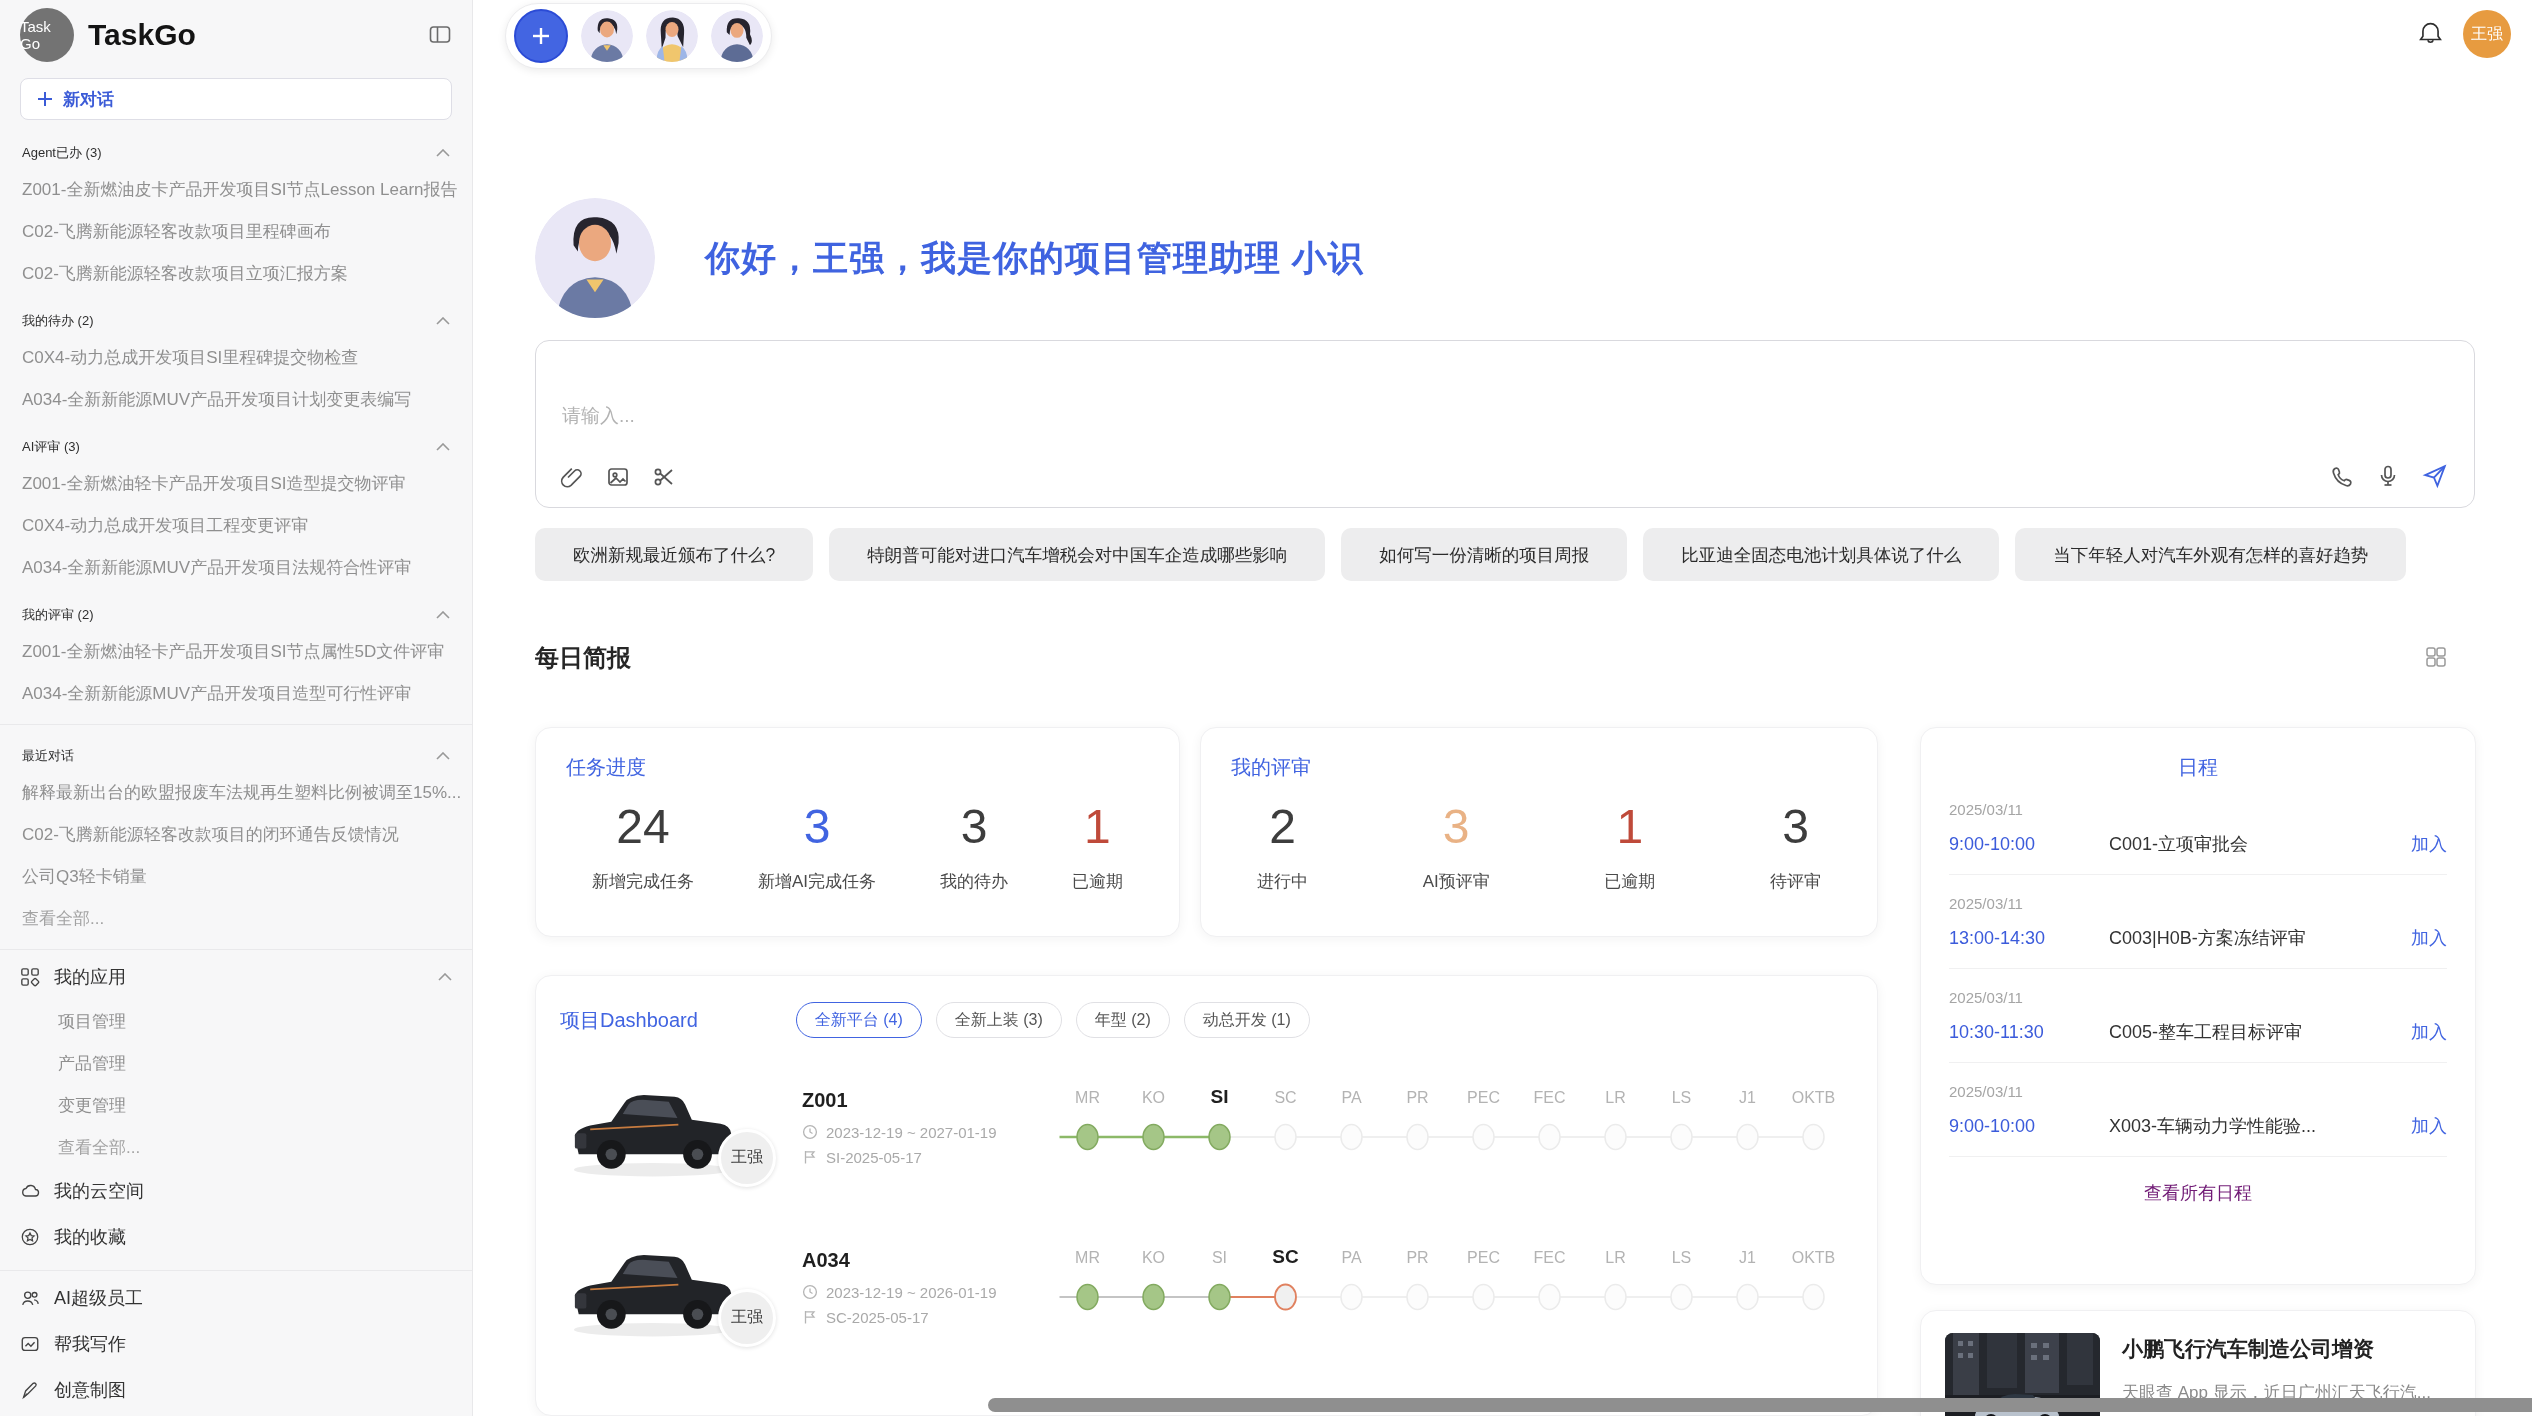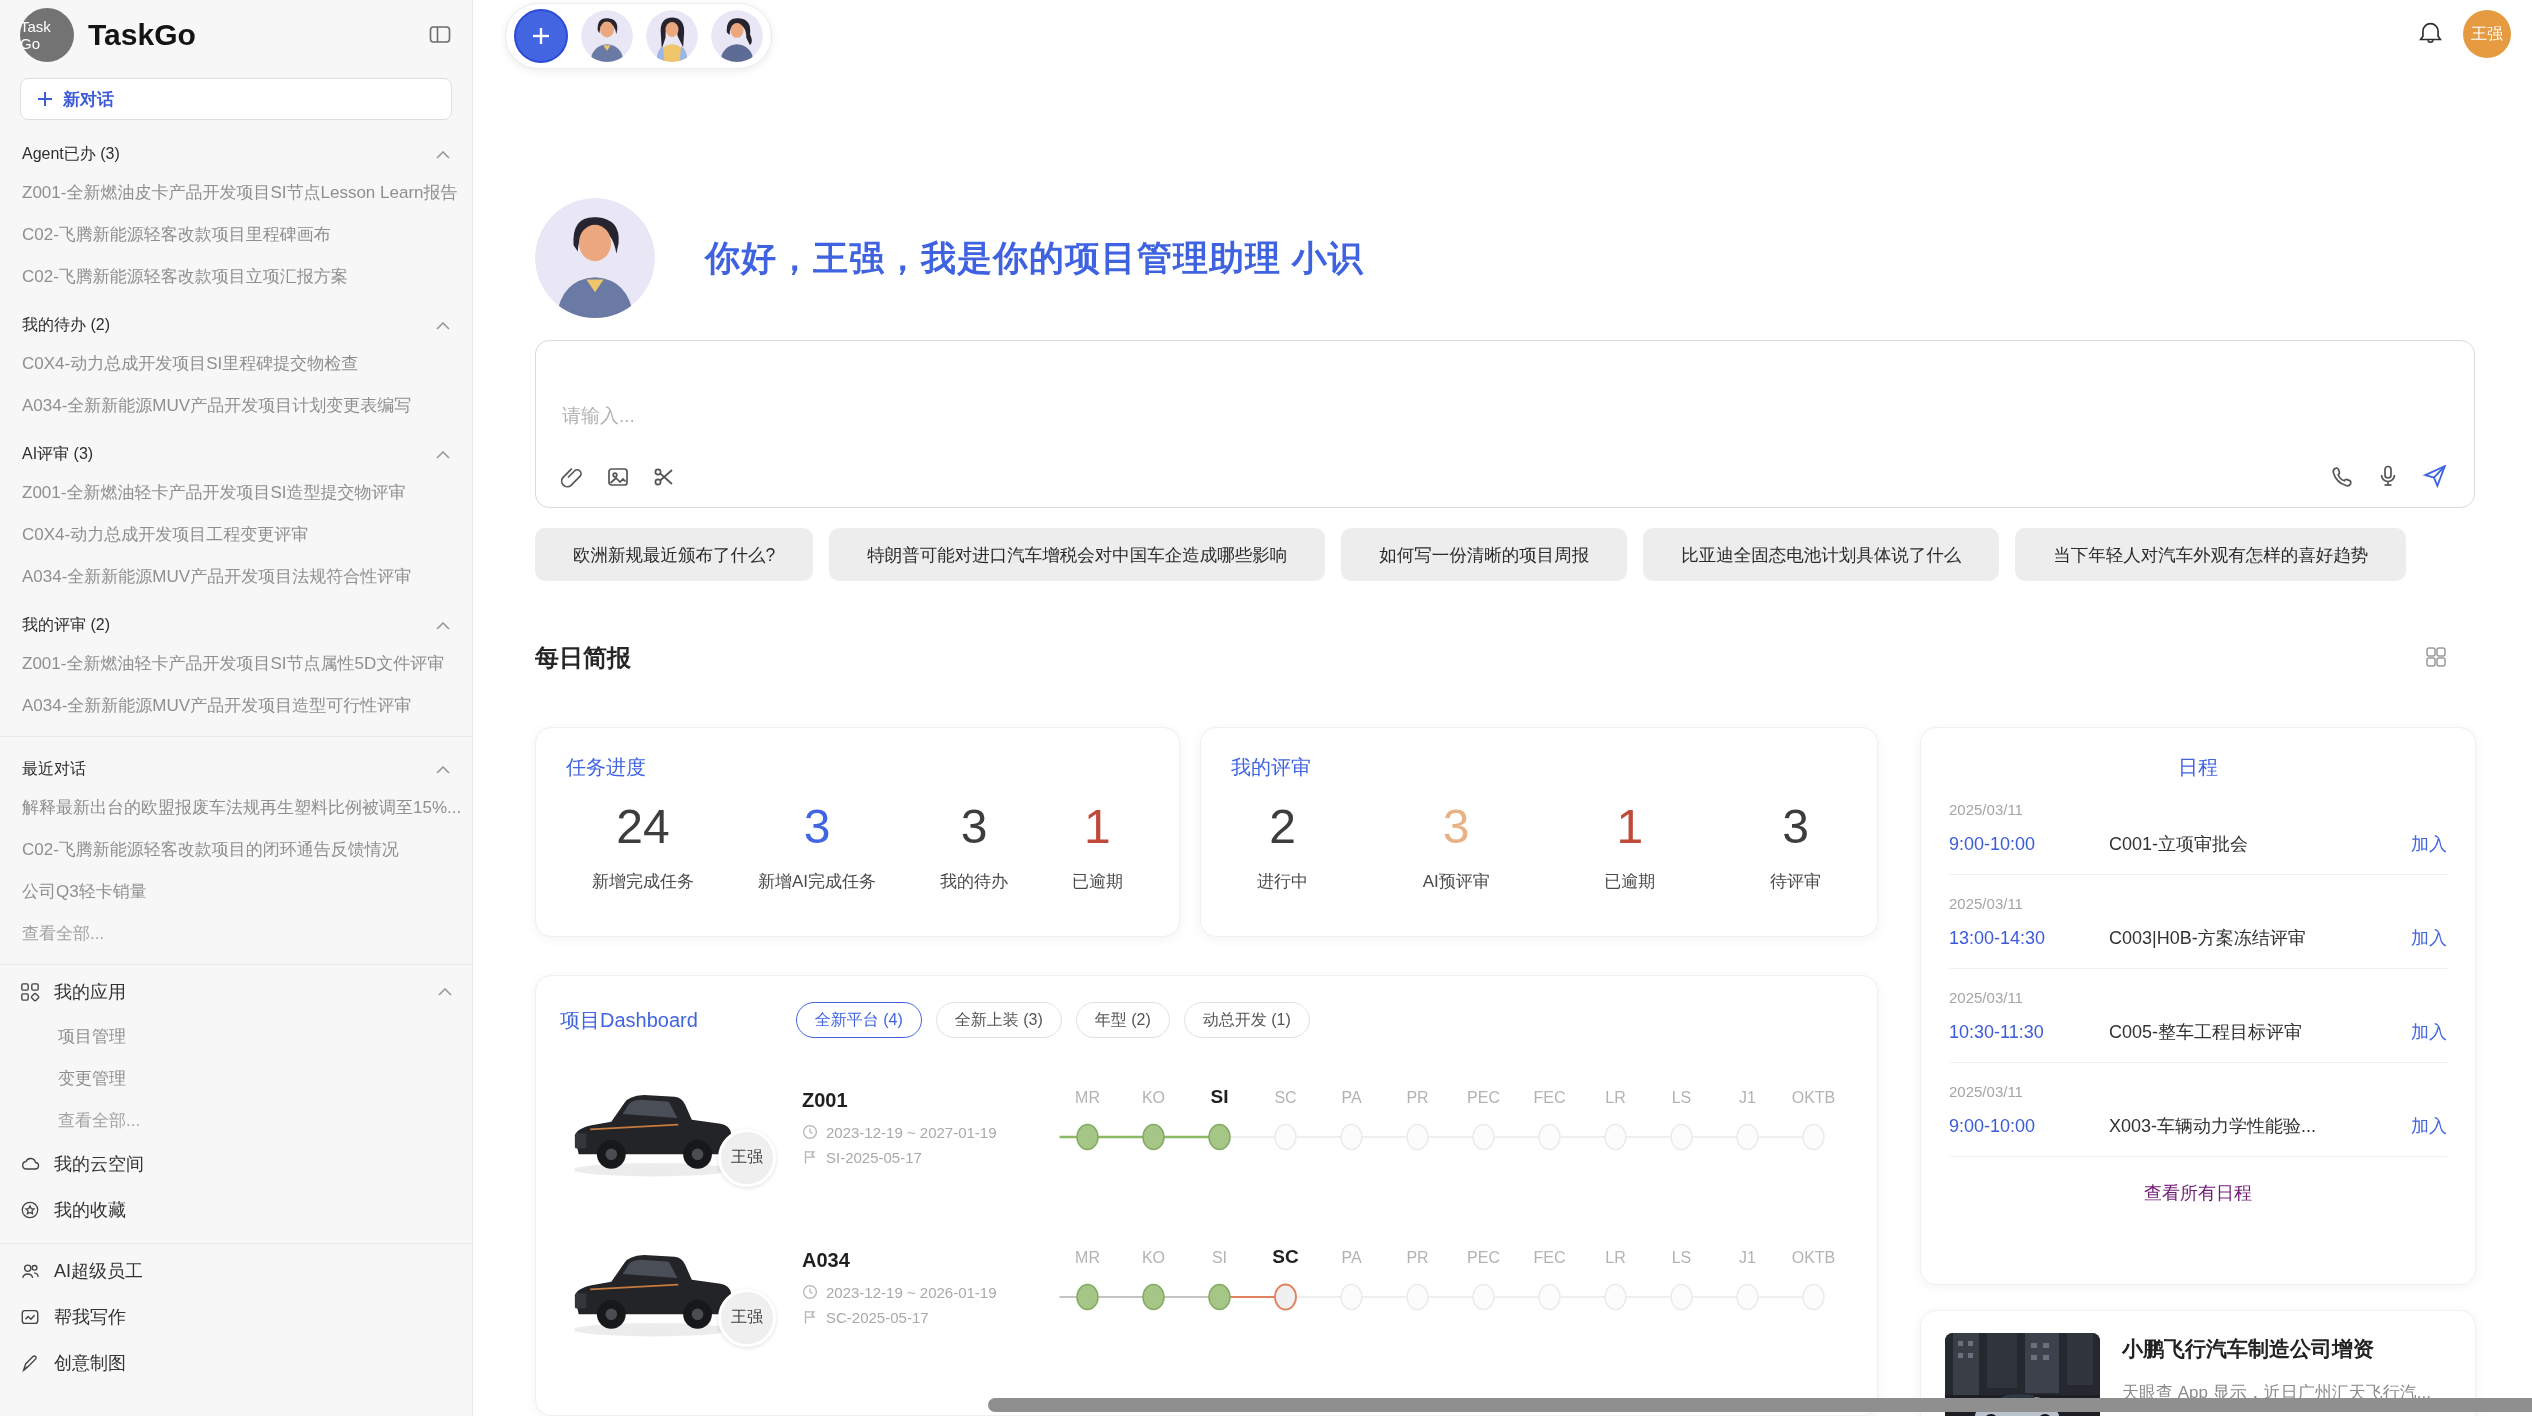--- a/index.html
+++ b/index.html
@@ -12,21 +12,21 @@
     background:#f7f7f8; border-right:1px solid #e8e8ea; overflow:hidden; }
   .sb-header { height:70px; display:flex; align-items:center; padding:0 20px; }
   .logo-circle { width:54px; height:54px; border-radius:50%; background:#737373;
     color:#fff; display:flex; flex-direction:column; align-items:flex-start; justify-content:center;
     font-size:15px; line-height:17px; flex:none; }
   .app-title { font-size:30px; font-weight:700; color:#141414; margin-left:14px; flex:1; }
   .new-chat { margin:8px 20px 6px; height:42px; background:#fff; border:1px solid #dedee6;
     border-radius:8px; display:flex; align-items:center; padding:12px 16px; gap:10px;
     color:#3b5bd7; font-size:17px; cursor:pointer;font-weight:bold; }
   .s-sec { display:flex; align-items:center; padding:18px 22px 6px; }
-  .s-sec-title { font-size:16px; font-weight:500; color:#2e2e2e; flex:1; }
+  .s-sec-title { font-size:13px; font-weight:500; color:#2e2e2e; flex:1; }
   .s-item { height:42px; display:flex; align-items:center; padding:0 22px;
     font-size:17px; color:#8f8f8f; white-space:nowrap; overflow:hidden; cursor:pointer; }
   .s-item.dim { color:#a3a3a3; }
   .s-divider { height:1px; background:#e9e9eb; margin:10px 0 4px; }
   .s-app { height:46px; display:flex; align-items:center; gap:14px; padding:0 20px;
     font-size:18px; color:#333; cursor:pointer; }
   .s-app .grow { flex:1; }
   .s-sub { padding-left:58px; height:42px; display:flex; align-items:center;
     font-size:17px; color:#8f8f8f; cursor:pointer; }
 
@@ -228,20 +228,21 @@
       </svg>
     </span>
     <span class="grow">我的应用</span>
     <span>
         <svg width="14" height="8" viewBox="0 0 14 8" fill="none" stroke="#999" stroke-width="1.6">
           <polyline points="1,7 7,1 13,7"></polyline>
         </svg>
       </span>
   </div>
   <div class="s-sub">项目管理</div>
+  <div class="s-sub">产品管理</div>
   <div class="s-sub">变更管理</div>
   <div class="s-sub" style="color:#a3a3a3;">查看全部...</div>
 
   <div class="s-app">
     <span>
       <svg width="20" height="20" viewBox="0 0 22 22" fill="none" stroke="#444" stroke-width="1.5">
         <path d="M6.5 16.5 h10 a3.6 3.6 0 0 0 .5-7.2 A5.5 5.5 0 0 0 6.6 8.2 A4.2 4.2 0 0 0 6.5 16.5 Z"></path>
       </svg>
     </span>
     <span class="grow">我的云空间</span>

